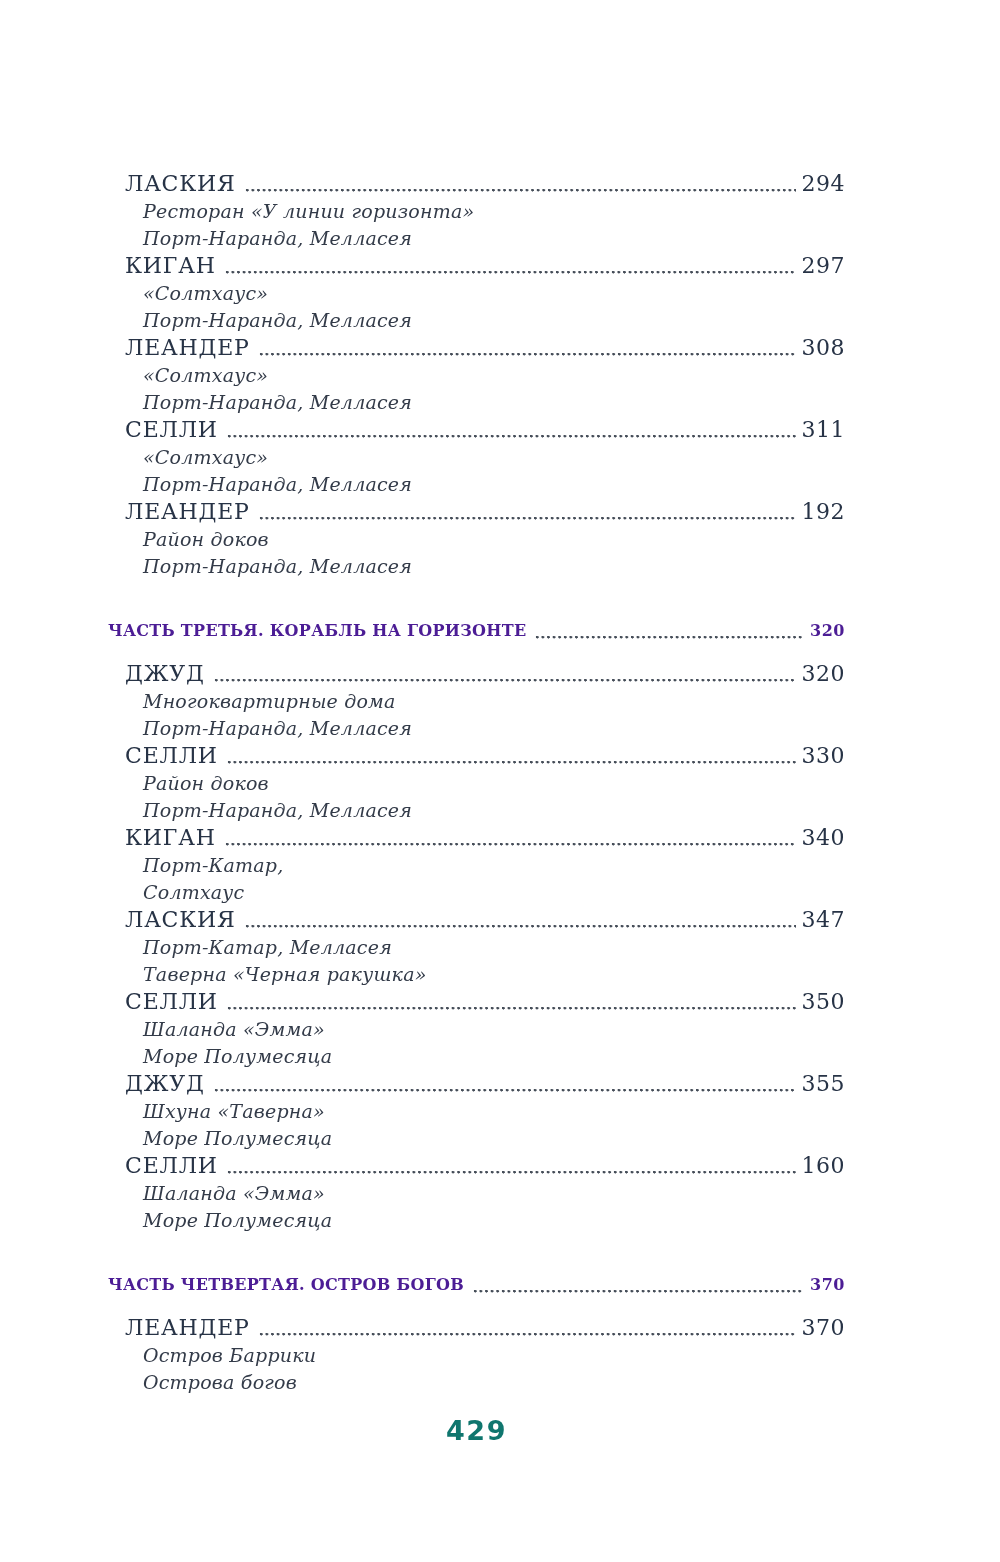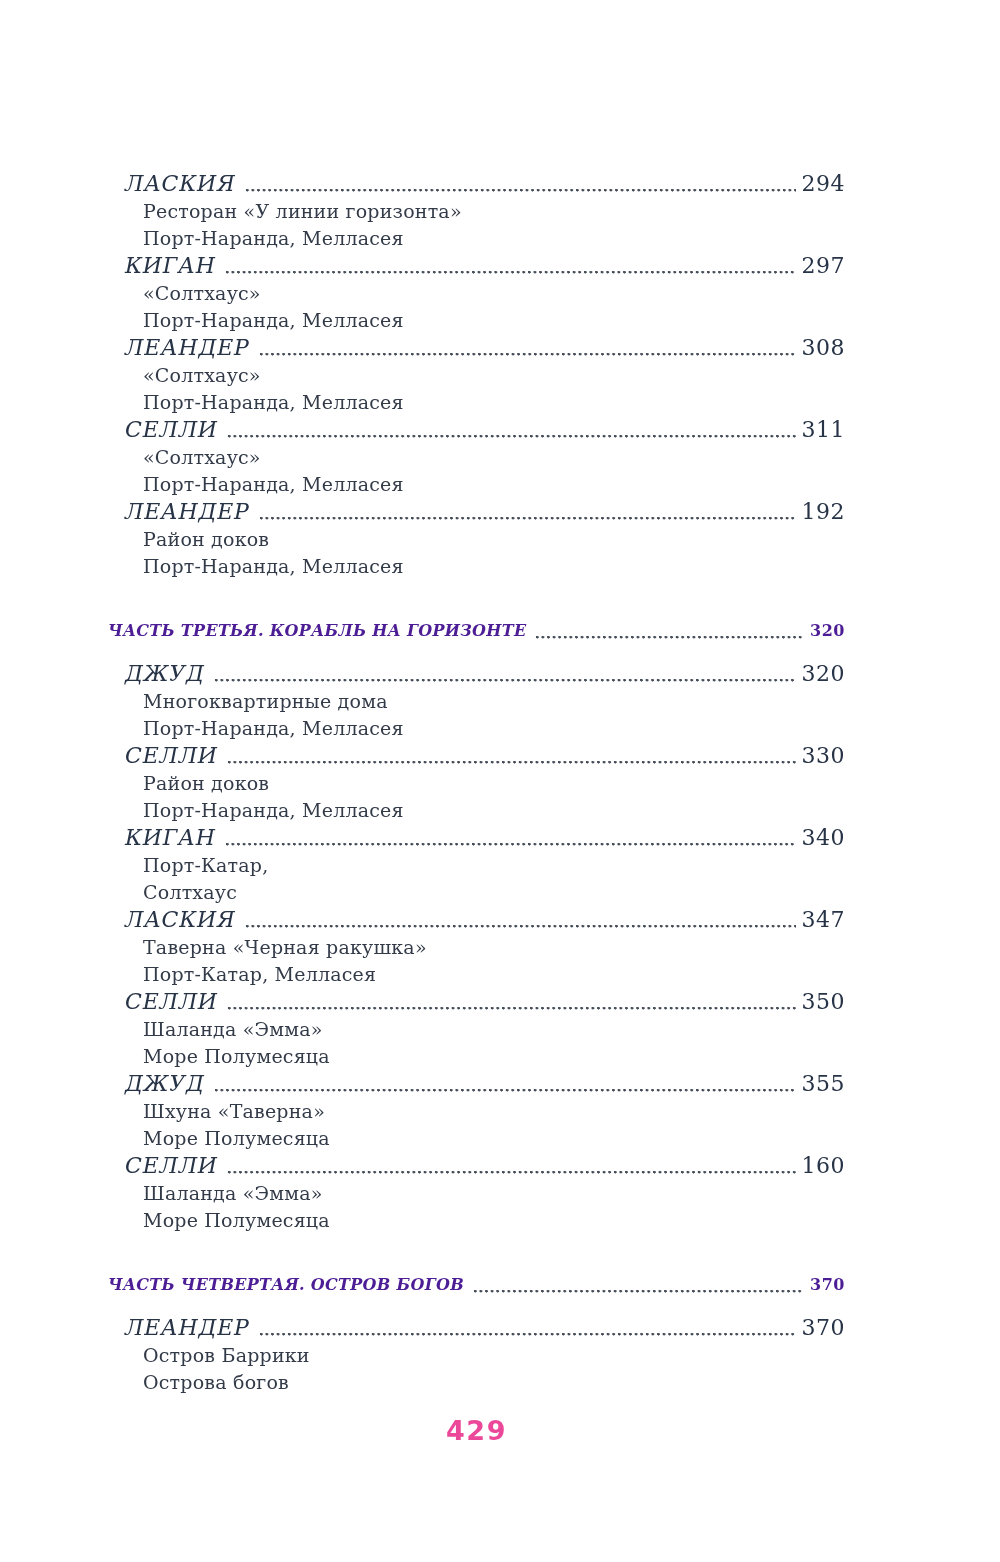--- a/index.html
+++ b/index.html
@@ -21,33 +21,34 @@
   
   .toc-entry { padding-left: 17px; }
   .entry-row {
     display: flex;
     align-items: baseline;
     font-size: 22px;
     line-height: 28px;
     color: #273346;
     letter-spacing: 0.8px;
   }
-  .entry-title { white-space: nowrap; font-style: italic; }
+  .entry-title { white-space: nowrap; }
   .leader {
     flex: 1 1 auto;
     align-self: flex-end;
     height: 5px;
     margin: 0 6px 5px 9px;
     background-image: radial-gradient(circle at 2.2px 2.2px, #454d58 1.15px, rgba(0,0,0,0) 1.55px);
     background-size: 5.6px 5px;
     background-repeat: repeat-x;
     background-position: left bottom;
   }
   .entry-page { white-space: nowrap; letter-spacing: 0.5px; }
   .entry-sub {
+    font-style: italic;
     font-size: 19px;
     line-height: 27px;
     color: #333b49;
     padding-left: 18px;
     letter-spacing: 0.2px;
   }
 
   
   .part-row {
     display: flex;
@@ -63,21 +64,21 @@
   .part-row .leader { margin-bottom: 6px; }
 
   
   .footer-page {
     margin-top: 18px;
     text-align: center;
     font-family: "DejaVu Sans", "Liberation Sans", sans-serif;
     font-weight: bold;
     font-size: 27px;
     line-height: 34px;
-    color: #ec4899;
+    color: #0f766e;
     letter-spacing: 1.5px;
   }
 </style>
 </head>
 <body>
 
 <div class="page">
   <div class="content">
 
     <div class="toc-entry">
@@ -165,22 +166,22 @@
       <div class="entry-sub">Порт-Катар,</div>
       <div class="entry-sub">Солтхаус</div>
     </div>
 
     <div class="toc-entry">
       <div class="entry-row">
         <span class="entry-title">ЛАСКИЯ</span>
         <span class="leader"></span>
         <span class="entry-page">347</span>
       </div>
+      <div class="entry-sub">Порт-Катар, Мелласея</div>
       <div class="entry-sub">Таверна «Черная ракушка»</div>
-      <div class="entry-sub">Порт-Катар, Мелласея</div>
     </div>
 
     <div class="toc-entry">
       <div class="entry-row">
         <span class="entry-title">СЕЛЛИ</span>
         <span class="leader"></span>
         <span class="entry-page">350</span>
       </div>
       <div class="entry-sub">Шаланда «Эмма»</div>
       <div class="entry-sub">Море Полумесяца</div>

